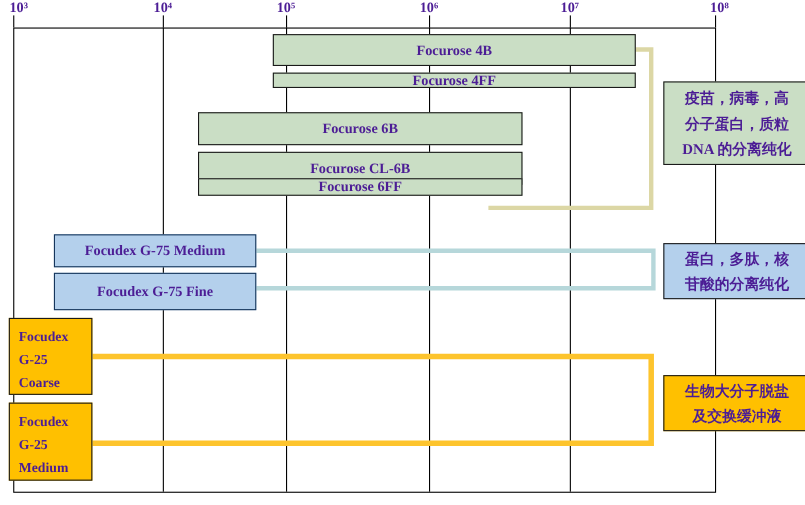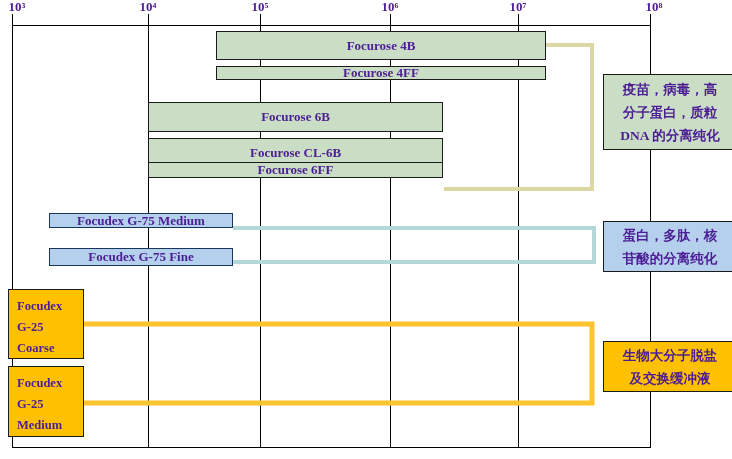--- a/index.html
+++ b/index.html
@@ -25,29 +25,29 @@
   .conn{fill:none;}
   .conn-tan{stroke:var(--line-tan);stroke-width:4;}
   .conn-blue{stroke:var(--line-blue);stroke-width:4;}
   .conn-yellow{stroke:var(--line-yellow);stroke-width:5;}
 
   .bar{
     position:absolute;box-sizing:border-box;
     display:flex;align-items:center;justify-content:center;
     font-weight:bold;font-size:13px;white-space:nowrap;
   }
-  .bar-green{background:var(--bar-green-fill);border:1px solid var(--bar-green-border);}
+  .bar-green{background:var(--bar-green-fill);border:1px solid var(--bar-green-border);margin-left:32px;}
   .bar-blue{background:var(--box-blue-fill);border:1px solid var(--box-blue-border);}
   .b-4b  {left:216px;top:31px;width:330px;height:29px;}
   .b-4ff {left:216px;top:66px;width:330px;height:14px;}
   .b-6b  {left:148px;top:102px;width:295px;height:30px;}
   .b-cl6b{left:148px;top:138px;width:295px;height:30px;}
   .b-6ff {left:148px;top:162px;width:295px;height:16px;}
-  .b-g75m{left:49px;top:213px;width:184px;height:15px;}
-  .b-g75f{left:49px;top:248px;width:184px;height:18px;}
+  .b-g75m{left:49px;top:213px;width:184px;height:30px;}
+  .b-g75f{left:49px;top:248px;width:184px;height:34px;}
 
   .box-yellow{
     position:absolute;box-sizing:border-box;left:8px;width:76px;
     background:var(--box-yellow-fill);border:1px solid var(--box-yellow-border);
     font-weight:bold;font-size:12.5px;padding:6px 10px 0 8px;
   }
   .box-yellow .ln{display:block;line-height:21px;}
   .b-g25c{top:289px;height:70px;}
   .b-g25m{top:366px;height:71px;}
 

